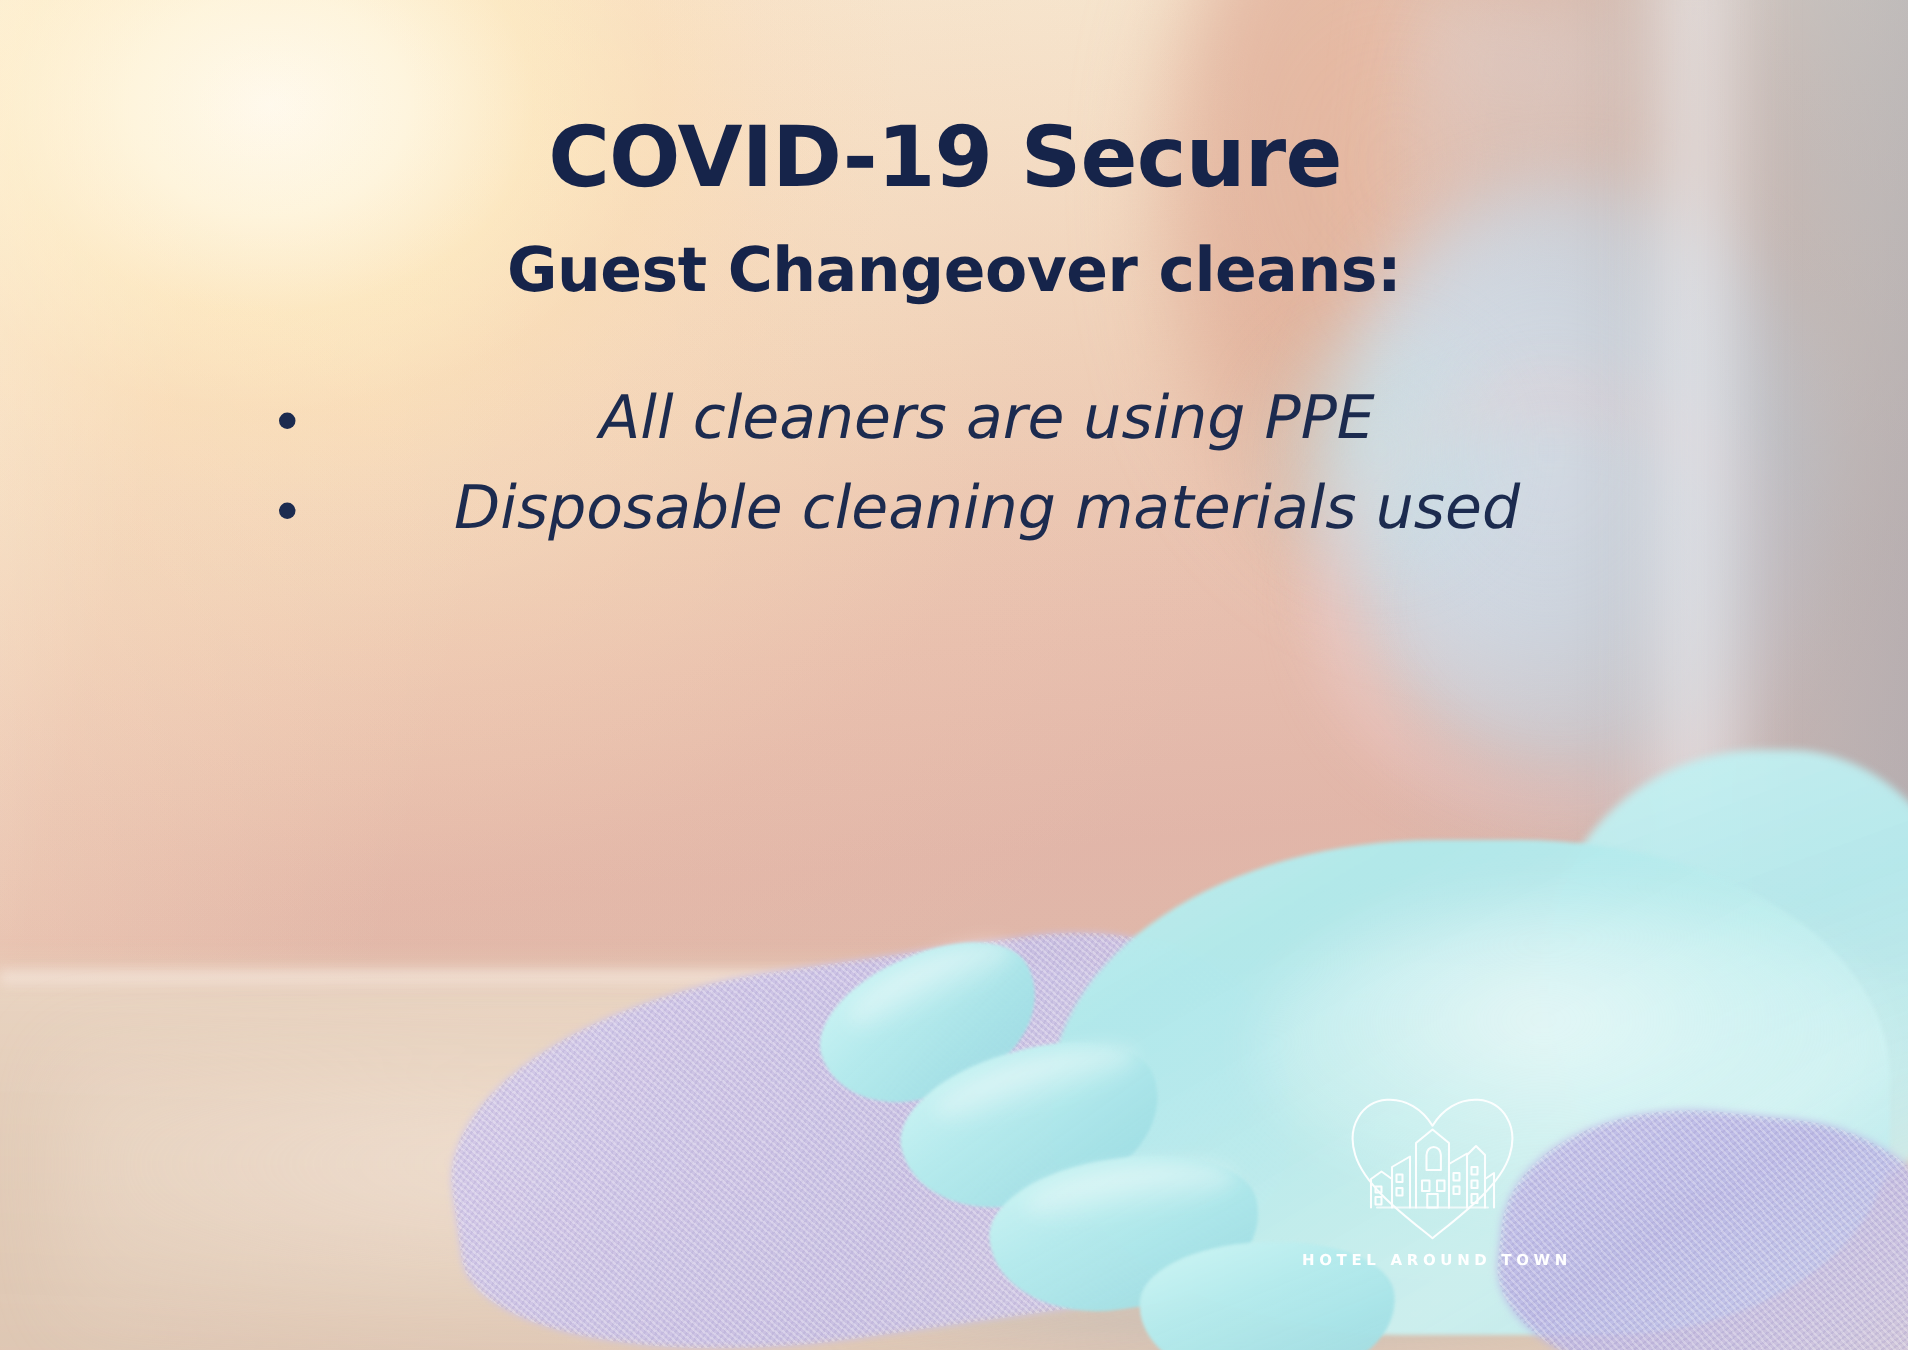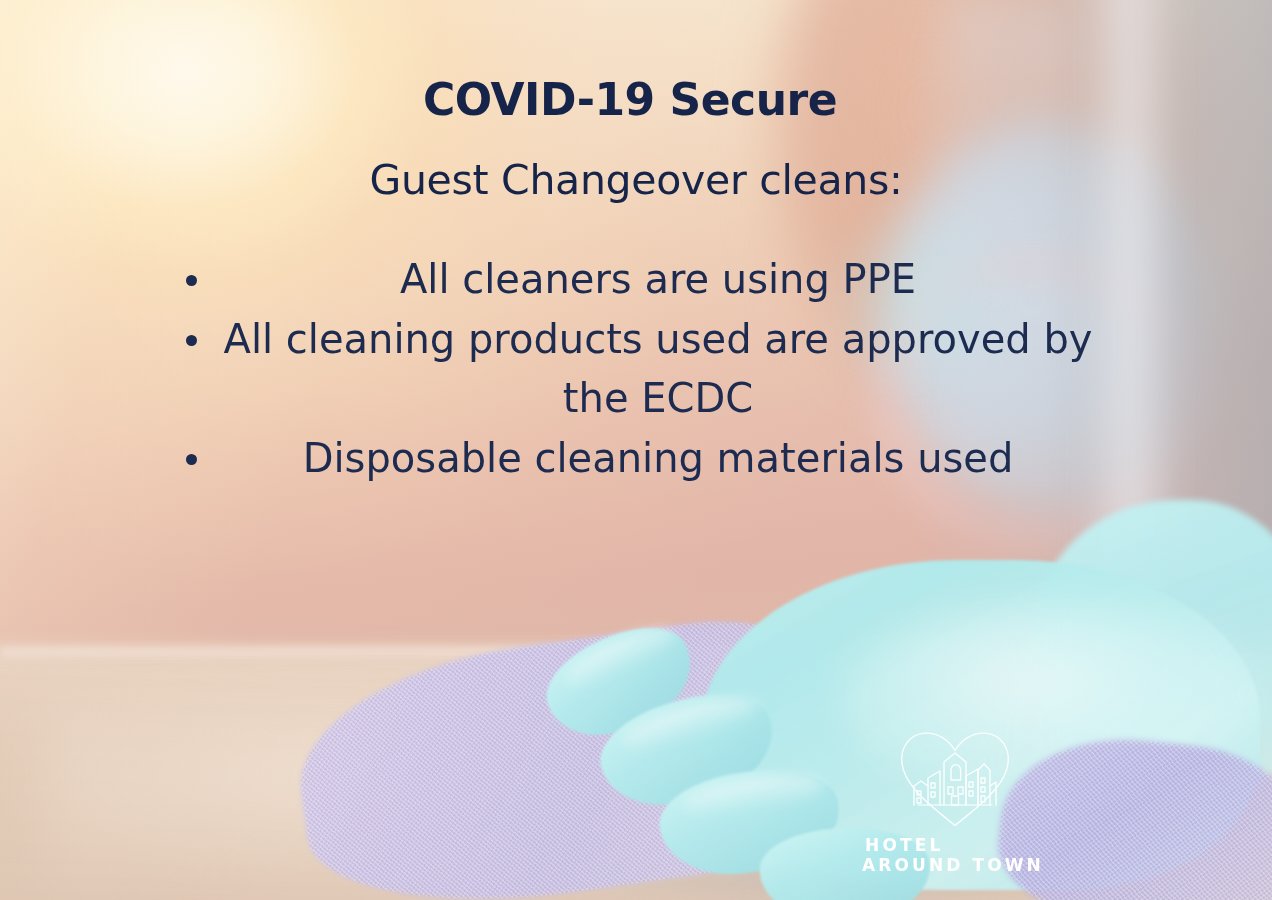--- a/index.html
+++ b/index.html
@@ -338,44 +338,45 @@
   }
 
   .headline {
     position: absolute;
     left: 0; right: 12px;
     top: 78px;
     text-align: center;
     color: #16244a;
     font-family: "DejaVu Sans", sans-serif;
     font-weight: bold;
-    font-size: 44px;
+    font-size: 56px;
     line-height: 1.0;
     letter-spacing: -0.5px;
   }
 
   .subhead {
     position: absolute;
     left: 0; right: 0;
     top: 158px;
     text-align: center;
     color: #16244a;
     font-family: "DejaVu Sans", sans-serif;
-    font-weight: normal;
+    font-weight: bold;
     font-size: 41px;
     line-height: 1.1;
     letter-spacing: -0.3px;
   }
 
   .bullet-list {
     position: absolute;
     left: 170px;
     top: 250px;
     width: 940px;
     list-style: none;
+    font-style: italic;
   }
 
   .bullet-item {
     position: relative;
     color: #1c2b4f;
     font-family: "DejaVu Sans", sans-serif;
     font-weight: normal;
     font-size: 40px;
     line-height: 59px;
     text-align: center;
@@ -401,24 +402,24 @@
     width: 186px;
     text-align: center;
     z-index: 25;
   }
   .logo-mark { display: block; margin: 0 auto; }
   .logo-word {
     display: block;
     margin-top: 5px;
     color: #ffffff;
     font-family: "DejaVu Sans", sans-serif;
-    font-size: 17px;
+    font-size: 10px;
     font-weight: bold;
     letter-spacing: 3.1px;
-    text-align: left;
+    text-align: right;
     text-indent: 3.1px;
   }
 </style>
 </head>
 <body>
 
 <div id="poster">
 
   <div class="bg-layer bg-base"></div>
   <div class="bg-arm"></div>
@@ -463,24 +464,20 @@
 
     <h2 class="subhead">Guest Changeover cleans:</h2>
 
     <ul class="bullet-list">
       <li class="bullet-item">
         <span class="bullet-dot"></span>
         <span>All cleaners are using PPE</span>
       </li>
       <li class="bullet-item">
         <span class="bullet-dot"></span>
-        <span>All cleaning products used are approved by the ECDC</span>
-      </li>
-      <li class="bullet-item">
-        <span class="bullet-dot"></span>
         <span>Disposable cleaning materials used</span>
       </li>
     </ul>
   </div>
 
   <div class="logo">
     <svg class="logo-mark" width="118" height="104" viewBox="0 0 118 104">
       <g fill="none" stroke="#ffffff" stroke-width="1.35" stroke-linejoin="round" stroke-linecap="round" opacity="0.95">
 
         <path d="M59 99.5

